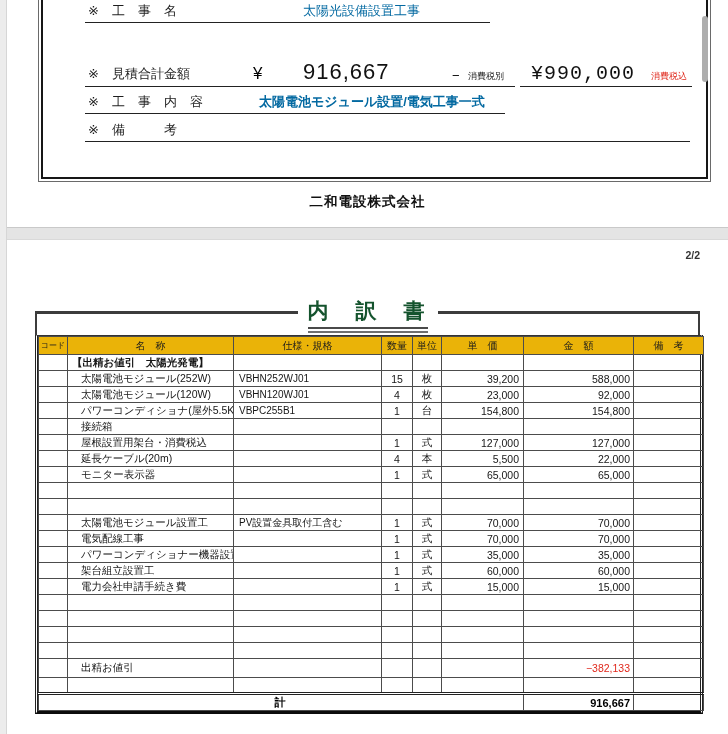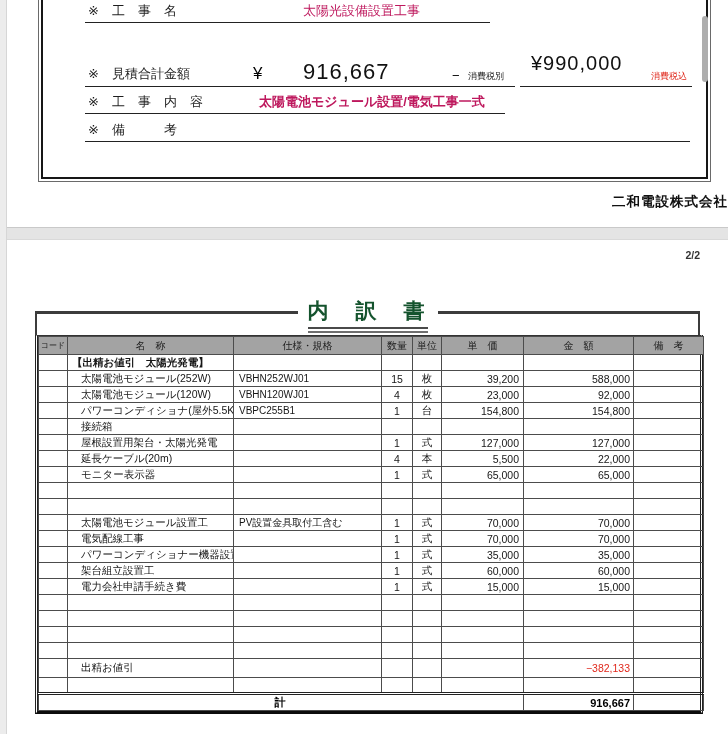--- a/index.html
+++ b/index.html
@@ -15,50 +15,50 @@
   .page1 { top:0; height:227px; }
   .page-gap { position:absolute; left:7px; top:227px; width:721px; height:13px; background:#e4e4e4; border-top:1px solid #c9c9c9; border-bottom:1px solid #d9d9d9; }
   .page2 { top:240px; height:494px; }
 
   
   .p1-box { position:absolute; left:31px; top:-14px; width:673px; height:196px; border:1px solid #6a6a6a; }
   .p1-box-inner { position:absolute; left:2px; top:2px; right:2px; bottom:2px; border:2px solid #161616; }
 
   .frow { position:absolute; left:0; width:721px; }
   .flabel { position:absolute; left:81px; font-size:13px; color:#1d1d1d; white-space:nowrap; }
-  .fvalue { position:absolute; font-size:13px; color:#be185d; white-space:nowrap; }
+  .fvalue { position:absolute; font-size:13px; color:#0369a1; white-space:nowrap; }
   .uline { position:absolute; bottom:0; height:0; border-bottom:1.5px solid #222; }
   .sys-value { font-size:11px; letter-spacing:0.2px; }
   .yen { position:absolute; left:246px; font-size:17px; bottom:3px; }
   .big-amount { position:absolute; left:296px; font-size:22px; letter-spacing:1px; bottom:2px; color:#111; }
   .dash { position:absolute; left:445px; font-size:13px; bottom:4px; }
   .tax-note { position:absolute; left:461px; font-size:9px; bottom:4px; color:#222; }
-  .incl-amount { position:absolute; left:524px; font-size:20px; letter-spacing:1px; bottom:12px; color:#111; }
+  .incl-amount { position:absolute; left:524px; font-size:20px; letter-spacing:1px; bottom:2px; color:#111;font-family:Liberation Mono, monospace; }
   .tax-incl { position:absolute; left:644px; font-size:9px; bottom:4px; color:#e0281c; }
 
-  .company { position:absolute; top:193px; left:0; width:721px; text-align:right; font-size:13.5px; font-weight:bold; letter-spacing:1px; color:#111; }
+  .company { position:absolute; top:193px; left:0; width:721px; text-align:center; font-size:13.5px; font-weight:bold; letter-spacing:1px; color:#111; }
 
   
   .page-num { position:absolute; top:9px; right:28px; font-size:10.5px; font-weight:bold; color:#333; }
 
   .title-band { position:absolute; left:28px; top:71px; width:665px; height:24px;
                 border-left:2px solid #3c3c3c; border-right:2px solid #3c3c3c;
                 display:flex; align-items:flex-start; }
   .title-band .hline { flex:1; height:2.5px; background:#3c3c3c; }
   .title-wrap { margin-top:-14px; padding:0 10px; text-align:center; }
   .doc-title { font-size:21px; font-weight:bold; letter-spacing:3px; color:#14532d; white-space:nowrap; }
   .title-underline { margin-top:2px; height:6px; border-top:2px solid #4a4a4a; border-bottom:2px solid #6f6f6f; }
 
   .tbl-wrap { position:absolute; left:28px; top:95px; width:668px;
               border-left:3px double #222; border-right:3px double #222;
               border-top:1px solid #333; border-bottom:3px solid #0c0c0c; }
   table { border-collapse:collapse; table-layout:fixed; width:100%; }
   th, td { border:1px solid #4c4c4c; overflow:hidden; white-space:nowrap; }
   thead tr { height:18px; }
-  thead th { background:#a3a3a3; font-size:10px; font-weight:normal; color:#1c1c1c; text-align:center; }
+  thead th { background:#eab308; font-size:10px; font-weight:normal; color:#1c1c1c; text-align:center; }
   thead th.h-code { font-size:8px; }
   tbody tr { height:16px; }
   tbody td { font-size:10.5px; color:#161616; }
   td.c-name { text-align:left; padding-left:13px; }
   tr.section td.c-name { padding-left:4px; font-weight:bold; }
   td.c-spec { text-align:left; padding-left:5px; font-size:10px; }
   td.c-qty { text-align:center; }
   td.c-unit { text-align:center; }
   td.c-price { text-align:right; padding-right:4px; }
   td.c-amount { text-align:right; padding-right:3px; }
@@ -199,21 +199,21 @@
               <td class="c-name">接続箱</td>
               <td class="c-spec"></td>
               <td class="c-qty"></td>
               <td class="c-unit"></td>
               <td class="c-price"></td>
               <td class="c-amount"></td>
               <td class="c-note"></td>
             </tr>
             <tr>
               <td class="c-code"></td>
-              <td class="c-name">屋根設置用架台・太陽光発電</td>
+              <td class="c-name">屋根設置用架台・消費税込</td>
               <td class="c-spec"></td>
               <td class="c-qty">1</td>
               <td class="c-unit">式</td>
               <td class="c-price">127,000</td>
               <td class="c-amount">127,000</td>
               <td class="c-note"></td>
             </tr>
             <tr>
               <td class="c-code"></td>
               <td class="c-name">延長ケーブル(20m)</td>

